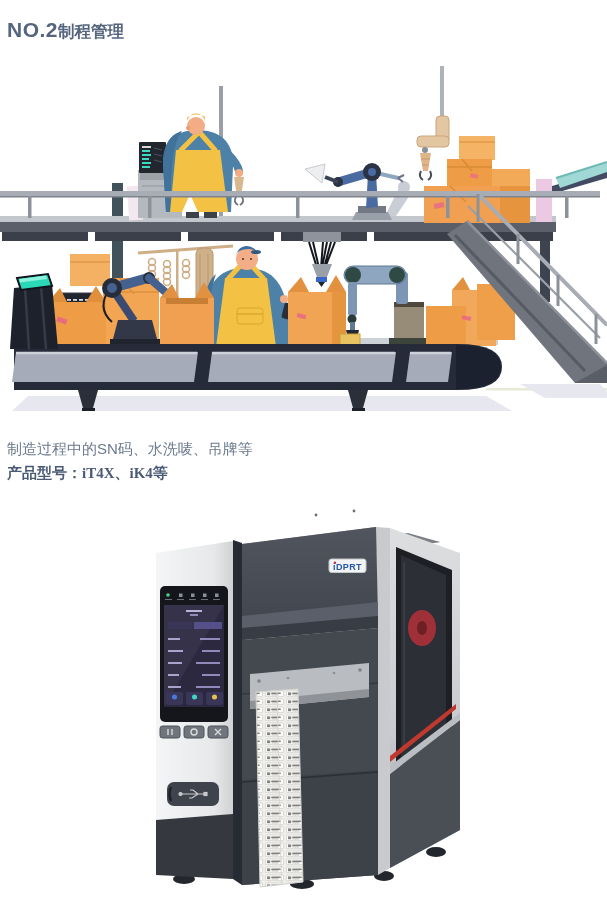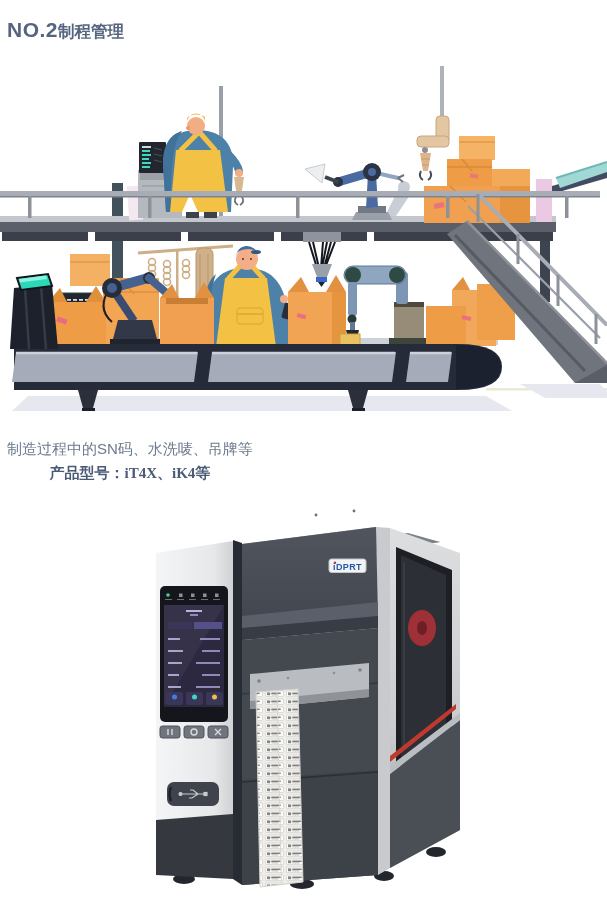--- a/index.html
+++ b/index.html
@@ -2,21 +2,21 @@
 <html><head>
 <meta charset="utf-8">
 <style>
   html,body{margin:0;padding:0;background:#ffffff;}
   body{width:607px;height:900px;overflow:hidden;font-family:"Liberation Sans","DejaVu Sans",sans-serif;}
   .page{width:606px;height:900px;position:relative;background:#fff;}
   .title{position:absolute;left:7px;top:18px;white-space:nowrap;color:#55657f;}
   .title .no{font-size:21px;font-weight:bold;letter-spacing:0.5px;}
   .title .zh{font-size:16.5px;font-weight:bold;}
   .illu{position:absolute;left:0;top:66px;width:607px;height:347px;}
-  .caps{position:absolute;left:7px;top:437px;line-height:24px;text-align:center;}
+  .caps{position:absolute;left:7px;top:437px;line-height:24px;}
   .cap1{font-size:15px;color:#6b7a8d;}
   .cap2{font-size:15px;font-weight:bold;color:#4b5b76;font-family:Liberation Serif, serif;}
   .printer-wrap{position:absolute;left:138px;top:498px;width:334px;height:394px;}
   svg{display:block;}
 </style>
 </head>
 <body>
 
 <div class="page">
 

